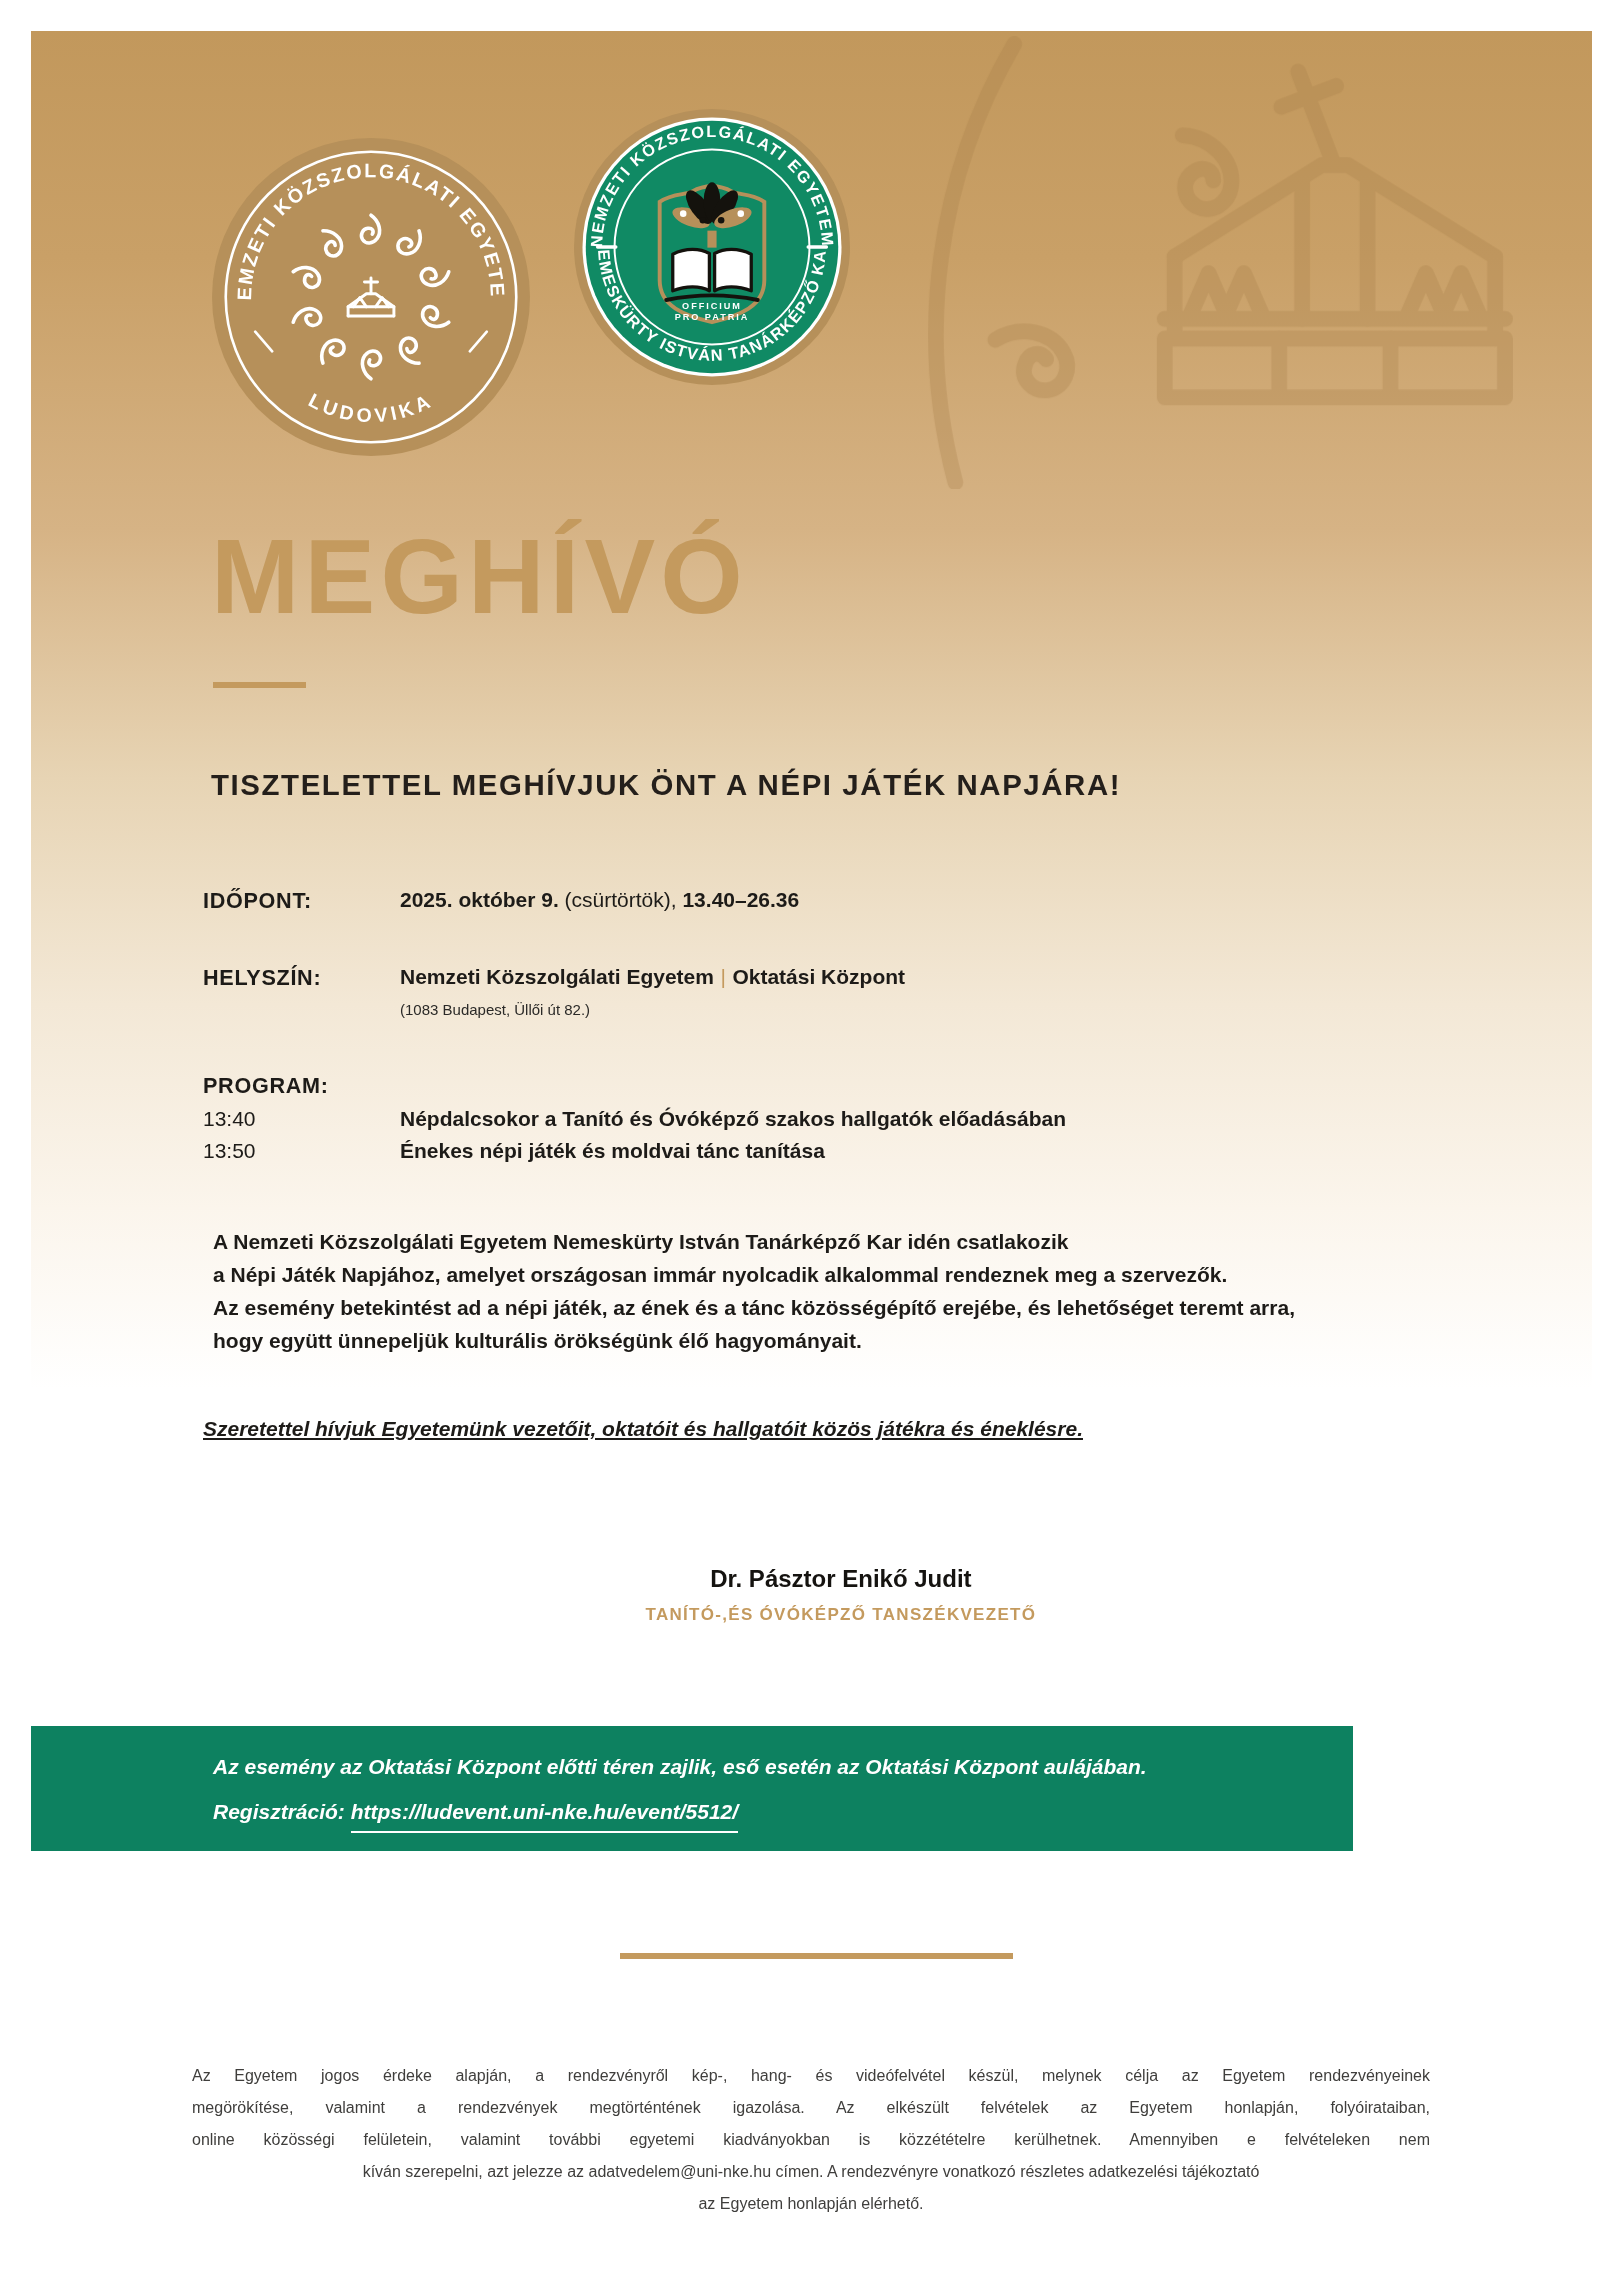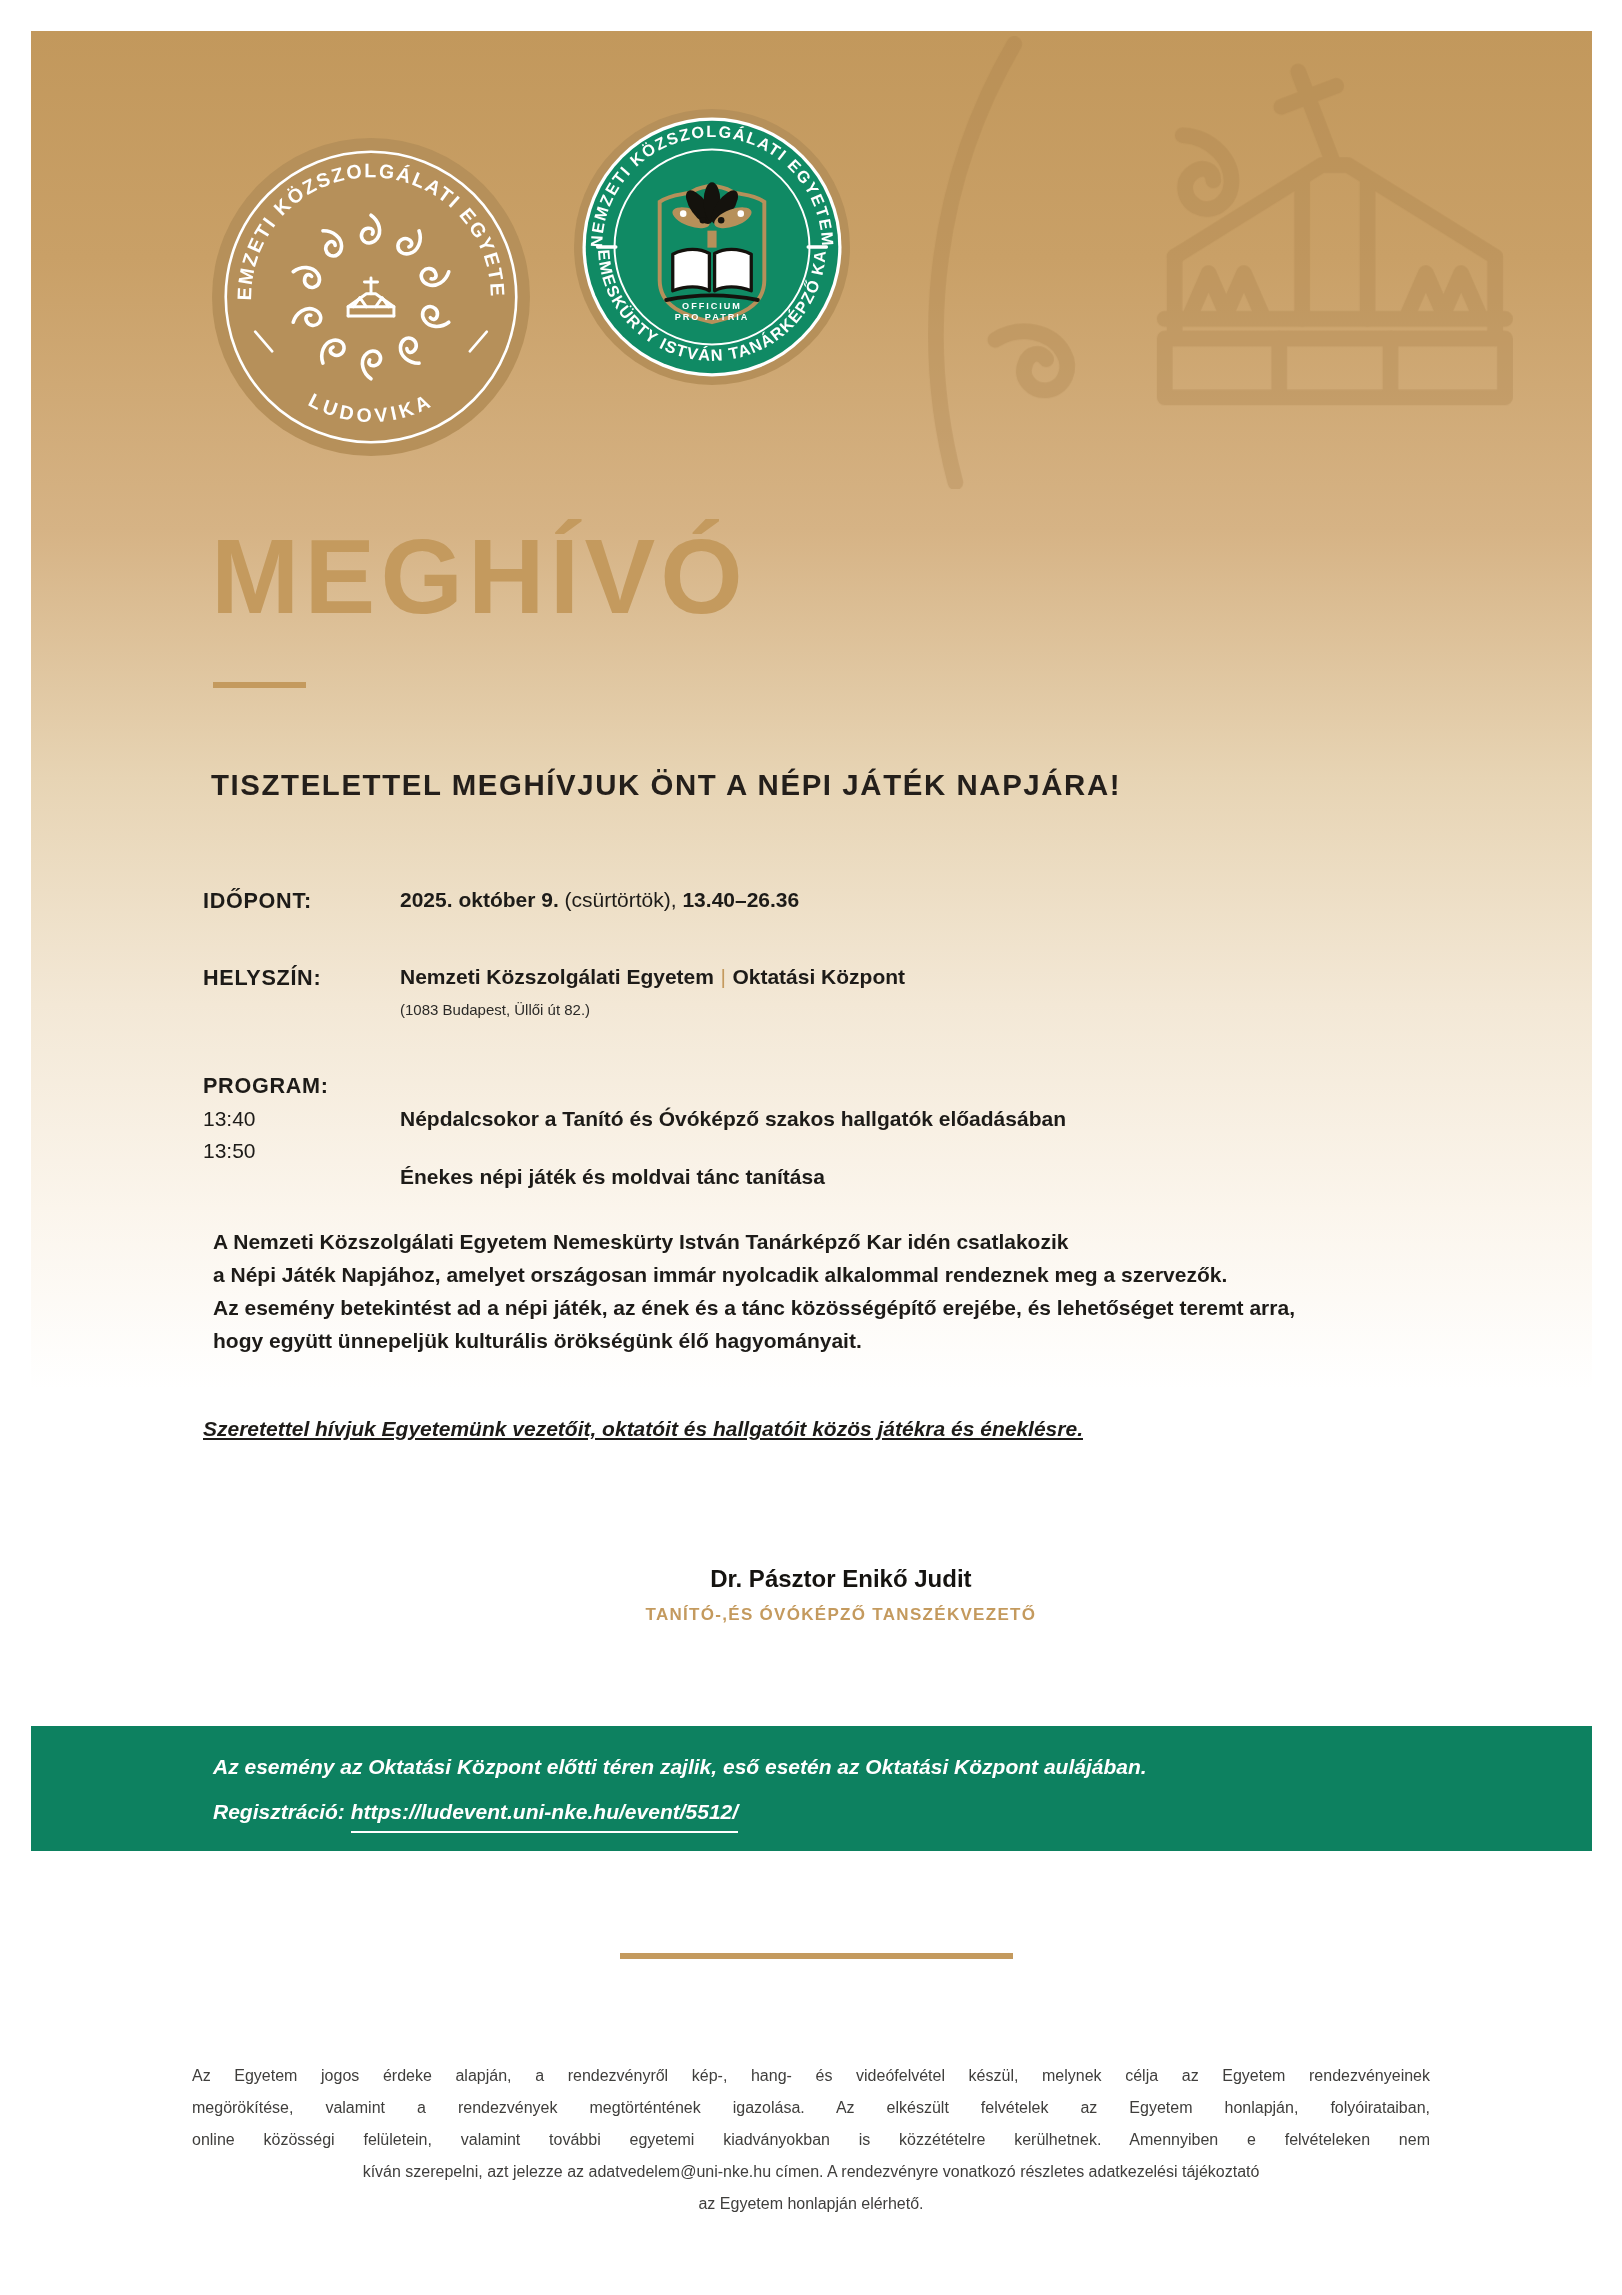--- a/index.html
+++ b/index.html
@@ -15,21 +15,21 @@
   .label{font-size:21.6px;font-weight:700;letter-spacing:0.7px;color:#1d1b18;}
   .val{font-size:21px;color:#1d1b18;}
   .b{font-weight:700;}
   .sep{color:#C49A5E;font-weight:400;padding:0 6.5px;}
   .addr{font-size:15px;font-weight:400;color:#2b2a28;}
   .para{left:203px;top:1225px;font-size:21px;font-weight:700;line-height:33px;color:#1d1b18;margin-left:10px;}
   .invite{left:203px;top:1417px;font-size:21px;font-weight:700;font-style:italic;color:#1d1b18;text-decoration:underline;}
   .sig{left:29.4px;top:1565px;width:1623px;text-align:center;}
   .sig-name{font-size:24px;font-weight:700;color:#151310;}
   .sig-role{margin-top:11.8px;font-size:17px;font-weight:700;letter-spacing:1.3px;color:#C49A5E;}
-  .banner{left:31px;top:1726px;width:1561px;height:125px;background:#0D8160;}
+  .banner{left:31px;top:1726px;width:1322px;height:125px;background:#0D8160;}
   .banner-l1{position:absolute;left:182px;top:29px;font-size:21px;font-weight:700;font-style:italic;color:#ffffff;white-space:nowrap;}
   .banner-l2{position:absolute;left:182px;top:74px;font-size:21px;font-weight:700;font-style:italic;color:#ffffff;white-space:nowrap;}
   .banner-l2 a{color:#ffffff;text-decoration:none;border-bottom:2.6px solid #ffffff;padding-bottom:8px;}
   .divider{left:620px;top:1953px;width:393px;height:5.9px;background:#C49A5E;}
   .footer{left:192px;top:2060px;width:1238px;font-size:16px;line-height:32px;color:#3f3e3c;white-space:normal;}
   .fj{text-align:justify;text-align-last:justify;text-justify:inter-word;}
   .fc{text-align:center;}
   .logo{position:absolute;}
   svg text{font-family:"Liberation Sans", sans-serif;}
 </style>
@@ -162,21 +162,21 @@
   <div class="abs val" style="left:400px;top:888px;"><span class="b">2025. október 9.</span><span> (csürtörtök), </span><span class="b">13.40–26.36</span></div>
 
   <div class="abs label" style="left:203px;top:965px;">HELYSZÍN:</div>
   <div class="abs val" style="left:400px;top:965px;"><span class="b">Nemzeti Közszolgálati Egyetem</span><span class="sep">|</span><span class="b">Oktatási Központ</span></div>
   <div class="abs addr" style="left:400px;top:1001px;">(1083 Budapest, Üllői út 82.)</div>
 
   <div class="abs label" style="left:203px;top:1073px;">PROGRAM:</div>
   <div class="abs val" style="left:203px;top:1107px;">13:40</div>
   <div class="abs val b" style="left:400px;top:1107px;">Népdalcsokor a Tanító és Óvóképző szakos hallgatók előadásában</div>
   <div class="abs val" style="left:203px;top:1139px;">13:50</div>
-  <div class="abs val b" style="left:400px;top:1139px;margin-top:26px;">Énekes népi játék és moldvai tánc tanítása</div>
+  <div class="abs val b" style="left:400px;top:1139px;">Énekes népi játék és moldvai tánc tanítása</div>
 
   <div class="abs para">
     <div>A Nemzeti Közszolgálati Egyetem Nemeskürty István Tanárképző Kar idén csatlakozik</div>
     <div>a Népi Játék Napjához, amelyet országosan immár nyolcadik alkalommal rendeznek meg a szervezők.</div>
     <div>Az esemény betekintést ad a népi játék, az ének és a tánc közösségépítő erejébe, és lehetőséget teremt arra,</div>
     <div>hogy együtt ünnepeljük kulturális örökségünk élő hagyományait.</div>
   </div>
 
   <div class="abs invite">Szeretettel hívjuk Egyetemünk vezetőit, oktatóit és hallgatóit közös játékra és éneklésre.</div>
 

